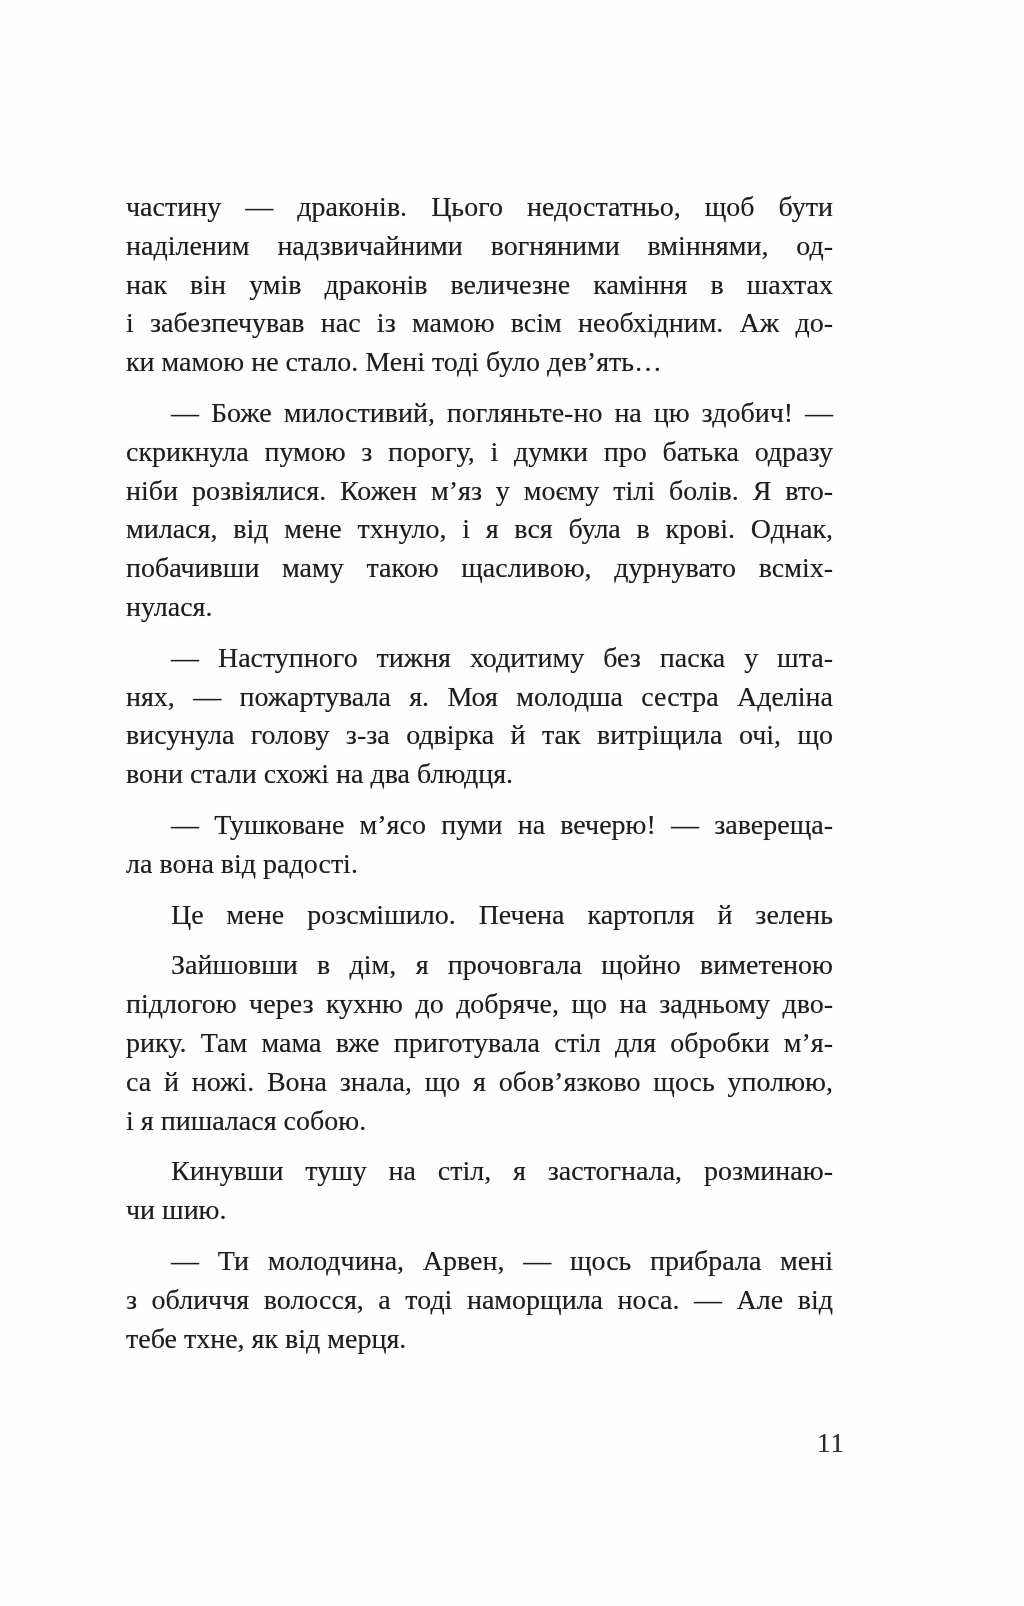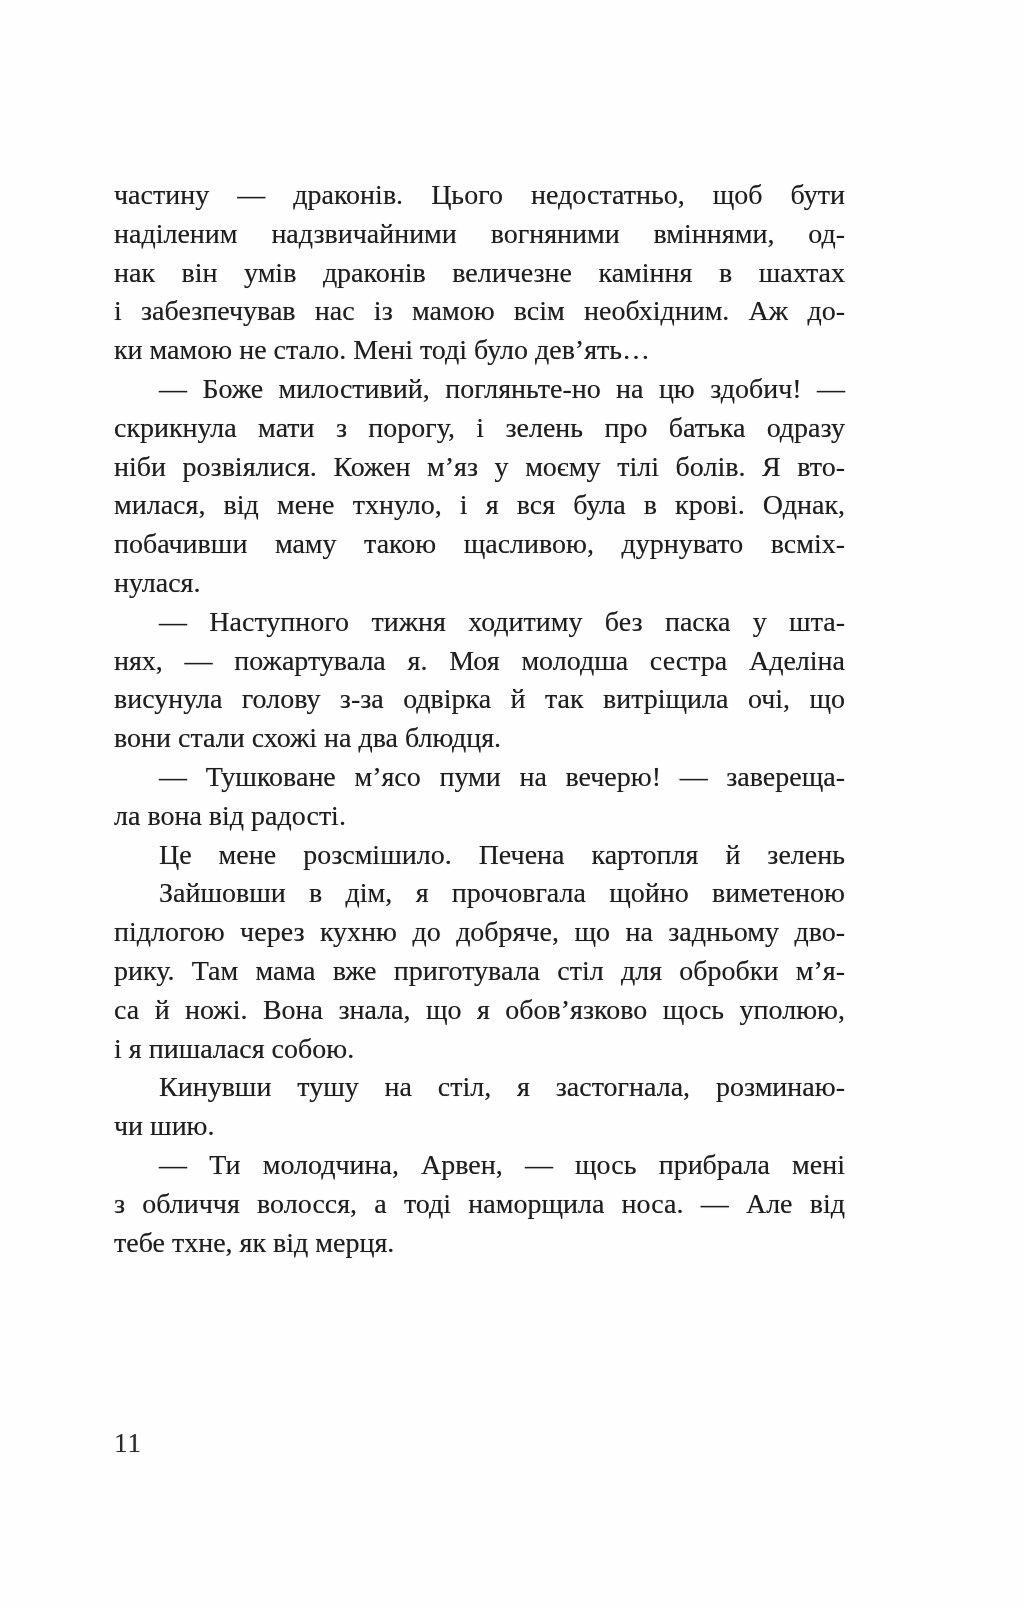--- a/index.html
+++ b/index.html
@@ -23,61 +23,61 @@
     position: absolute;
     left: 114px;
     top: 176px;
     width: 731px;
     font-size: 28px;
     line-height: 38.8px;
     color: #1e1e1e;
     text-shadow: 0 0 0.7px rgba(40,40,40,0.55);
   }
   .paragraph {
-    margin: 0;
+    margin: 12px;
     padding: 0;
   }
   .line {
     text-align: justify;
     text-align-last: justify;
     white-space: normal;
   }
   .line.last {
     text-align-last: left;
   }
   .paragraph.indented .line.first {
     text-indent: 45px;
   }
   .page-number {
     position: absolute;
     left: 114px;
     top: 1428px;
     width: 731px;
-    text-align: left;
+    text-align: right;
     font-size: 27px;
     color: #2a2a2a;
     text-shadow: 0 0 0.7px rgba(40,40,40,0.5);
     letter-spacing: 1px;
   }
 </style>
 </head>
 <body>
 
 <div class="page">
   <div class="text-block">
       <div class="paragraph">
         <div class="line first">частину — драконів. Цього недостатньо, щоб бути</div>
         <div class="line">наділеним надзвичайними вогняними вміннями, од-</div>
         <div class="line">нак він умів драконів величезне каміння в шахтах</div>
         <div class="line">і забезпечував нас із мамою всім необхідним. Аж до-</div>
         <div class="line last">ки мамою не стало. Мені тоді було дев’ять…</div>
       </div>
       <div class="paragraph indented">
         <div class="line first">— Боже милостивий, погляньте-но на цю здобич! —</div>
-        <div class="line">скрикнула мати з порогу, і зелень про батька одразу</div>
+        <div class="line">скрикнула пумою з порогу, і думки про батька одразу</div>
         <div class="line">ніби розвіялися. Кожен м’яз у моєму тілі болів. Я вто-</div>
         <div class="line">милася, від мене тхнуло, і я вся була в крові. Однак,</div>
         <div class="line">побачивши маму такою щасливою, дурнувато всміх-</div>
         <div class="line last">нулася.</div>
       </div>
       <div class="paragraph indented">
         <div class="line first">— Наступного тижня ходитиму без паска у шта-</div>
         <div class="line">нях, — пожартувала я. Моя молодша сестра Аделіна</div>
         <div class="line">висунула голову з-за одвірка й так витріщила очі, що</div>
         <div class="line last">вони стали схожі на два блюдця.</div>

